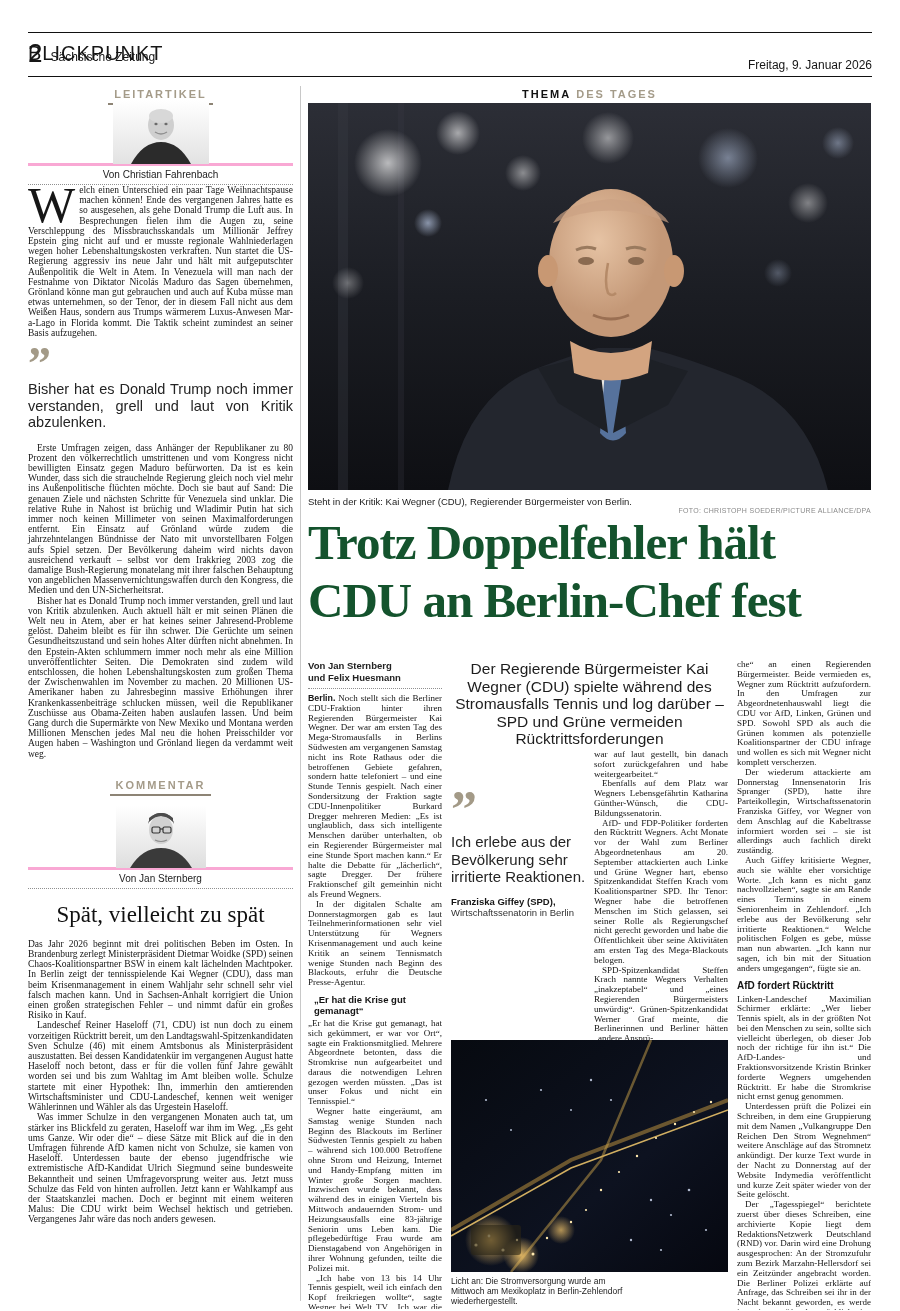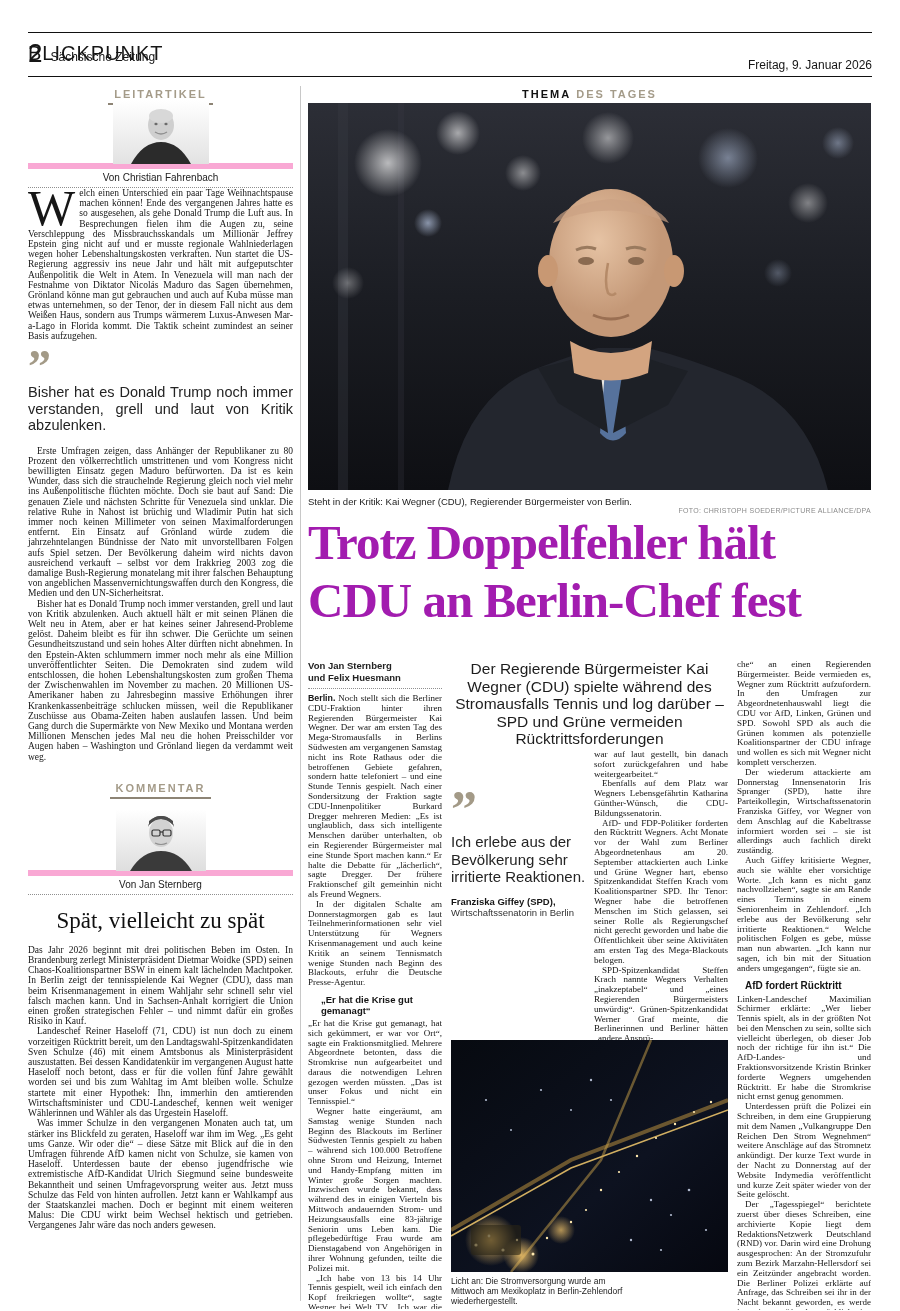--- a/index.html
+++ b/index.html
@@ -20,53 +20,53 @@
   .seclabel{font-family:"Liberation Sans",sans-serif;font-size:11px;font-weight:700;
         letter-spacing:2px;color:#a49b89;display:inline-block;border-bottom:2px solid #8d8475;
         padding:0 6px 3px 6px;}
   .seclabel b{color:#111;}
   .label-wrap{position:absolute;text-align:center;}
   .lw-leit{left:28px;width:265px;top:84px;}
   .lw-thema{left:308px;width:563px;top:84px;}
   
   .leftcol{position:absolute;left:28px;width:265px;top:100px;}
   .authorphoto{display:block;margin:0 auto;}
-  .byline-row{border-top:6px solid #f9a8d4;border-bottom:1px dotted #8f8f8f;text-align:center;
+  .byline-row{border-top:3px solid #f9a8d4;border-bottom:1px dotted #8f8f8f;text-align:center;
         font-family:"Liberation Sans",sans-serif;font-size:10px;color:#222;padding:3px 0 4px 0;margin-top:-1px;}
   .lheadline{text-align:center;font-size:23px;line-height:26px;font-weight:500;margin:13px 0 11px 0;color:#101010;}
   .lbody{font-size:9.5px;line-height:10.2px;text-align:justify;hyphens:auto;-webkit-hyphens:auto;}
   .lbody p{margin:0;}
   .lbody p.ind{text-indent:9px;}
   .dropcap{float:left;font-size:50px;line-height:39px;padding:1px 4px 0 0;font-weight:500;}
   .lquote{margin:13px 0 12px 0;}
   .qglyph{font-family:"Liberation Serif",serif;font-size:46px;line-height:26px;color:#a39a87;font-weight:700;display:block;}
   .lquote-text{font-family:"Liberation Sans",sans-serif;font-size:14.5px;line-height:16.5px;color:#242424;margin-top:4px;}
   
   .lead-photo{position:absolute;left:308px;top:103px;width:563px;height:387px;overflow:hidden;}
   .lead-cap{position:absolute;left:308px;top:496px;width:563px;display:flex;justify-content:space-between;
         font-family:"Liberation Sans",sans-serif;flex-direction:column;}
   .capmain{font-size:9.5px;color:#1c1c1c;}
   .capcredit{font-size:7px;color:#8a8a8a;letter-spacing:.3px;align-self:flex-end;}
   .main-headline{position:absolute;left:308px;top:514px;width:565px;font-weight:700;
-        font-size:49px;line-height:58px;letter-spacing:-1px;color:#a21caf;}
+        font-size:49px;line-height:58px;letter-spacing:-1px;color:#14532d;}
   .deck{position:absolute;left:451px;top:660px;width:277px;text-align:center;
         font-family:"Liberation Sans",sans-serif;font-size:15.5px;line-height:17.5px;color:#1d1d1d;}
   .mbyline{position:absolute;left:308px;top:660px;width:134px;font-family:"Liberation Sans",sans-serif;
         font-size:9.5px;line-height:11.5px;font-weight:700;color:#222;border-bottom:1px dotted #8f8f8f;padding-bottom:5px;}
   .mcol{position:absolute;width:134px;font-size:9px;line-height:9.8px;text-align:justify;
         hyphens:auto;-webkit-hyphens:auto;color:#141414;}
   .mcol p{margin:0;}
   .mcol p.ind{text-indent:8px;}
   .col1{left:308px;top:694px;height:615px;overflow:hidden;}
   .col3{left:594px;top:750px;width:134px;}
   .col4{left:737px;top:660px;width:134px;height:650px;overflow:hidden;}
   .msub{font-family:"Liberation Sans",sans-serif;font-weight:700;font-size:9.5px;line-height:11px;
-        text-align:left;margin:6px 0 3px 7px;padding-left:6px;}
+        text-align:left;margin:6px 0 3px 0;padding-left:6px;}
   .msub2{font-family:"Liberation Sans",sans-serif;font-weight:700;font-size:10px;line-height:12px;
-        text-align:left;margin:6px 0 3px 8px;}
+        text-align:left;margin:6px 0 3px 0;}
   .dateline{font-weight:700;font-family:"Liberation Sans",sans-serif;font-size:8.8px;}
   
   .gquote{position:absolute;left:451px;top:795px;width:150px;}
   .gq-glyph{font-family:"Liberation Serif",serif;font-size:52px;line-height:30px;color:#a39a87;font-weight:700;}
   .gq-text{font-family:"Liberation Sans",sans-serif;font-size:15px;line-height:17.5px;color:#242424;margin-top:8px;}
   .gq-name{font-family:"Liberation Sans",sans-serif;font-size:9.5px;font-weight:700;margin-top:10px;}
   .gq-role{font-family:"Liberation Sans",sans-serif;font-size:9.5px;color:#333;}
   
   .photo2{position:absolute;left:451px;top:1040px;width:277px;height:232px;overflow:hidden;}
   .photo2-cap{position:absolute;left:451px;top:1276px;width:277px;display:flex;justify-content:space-between;

